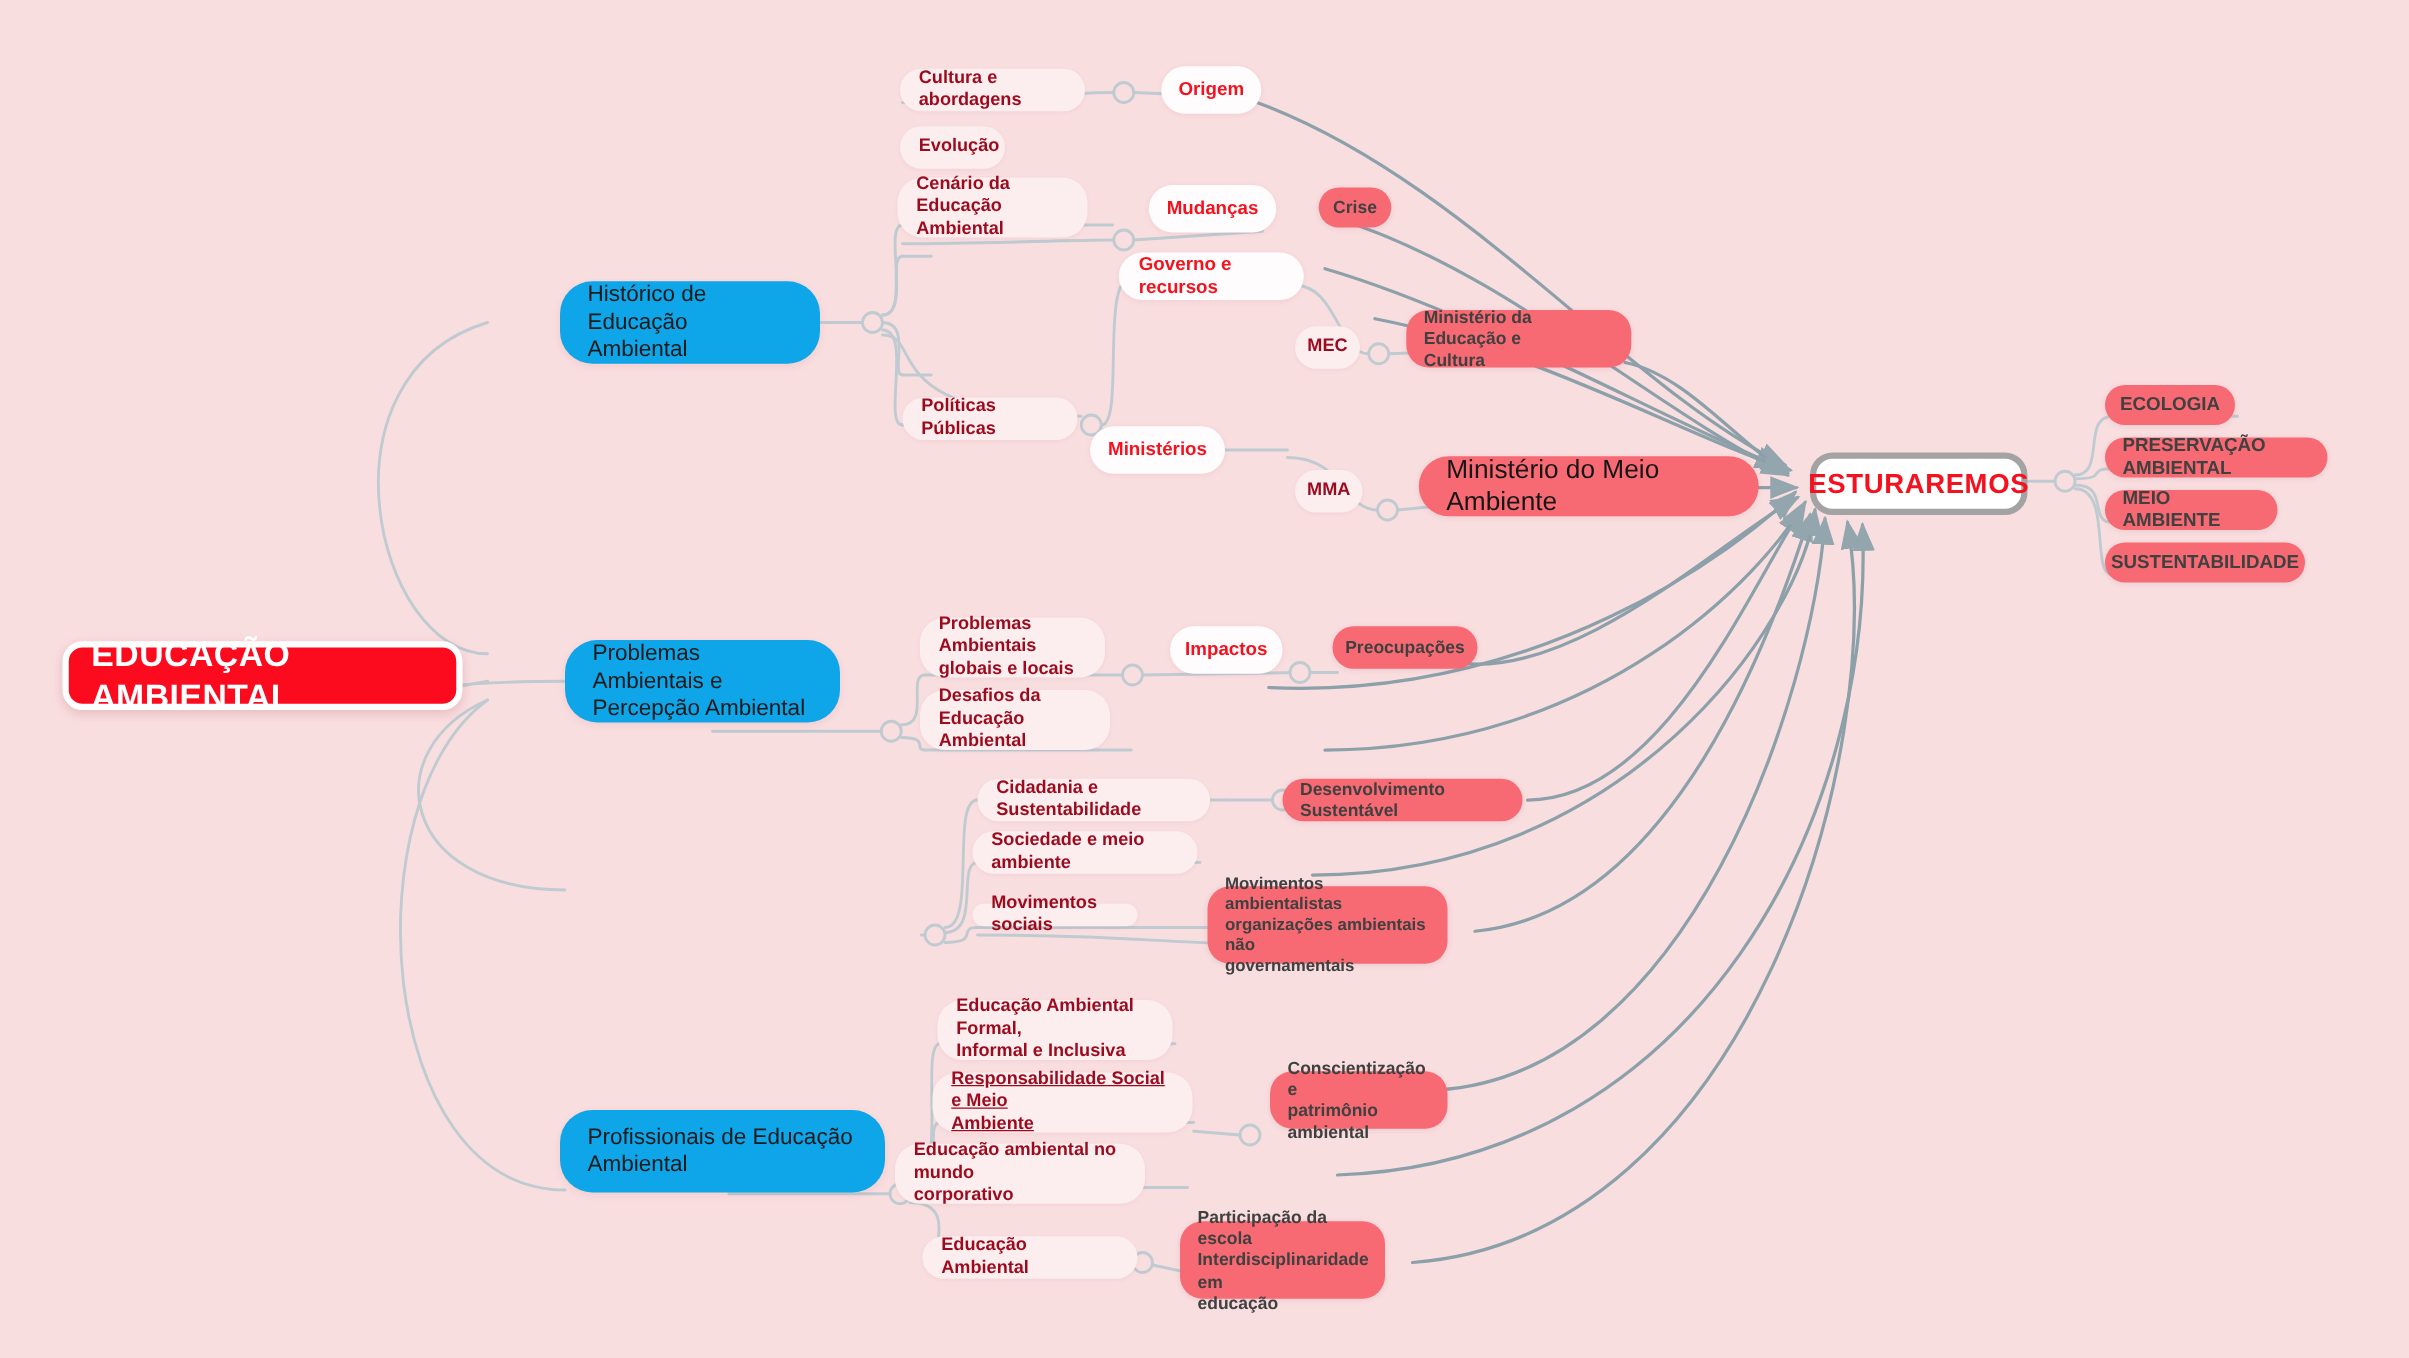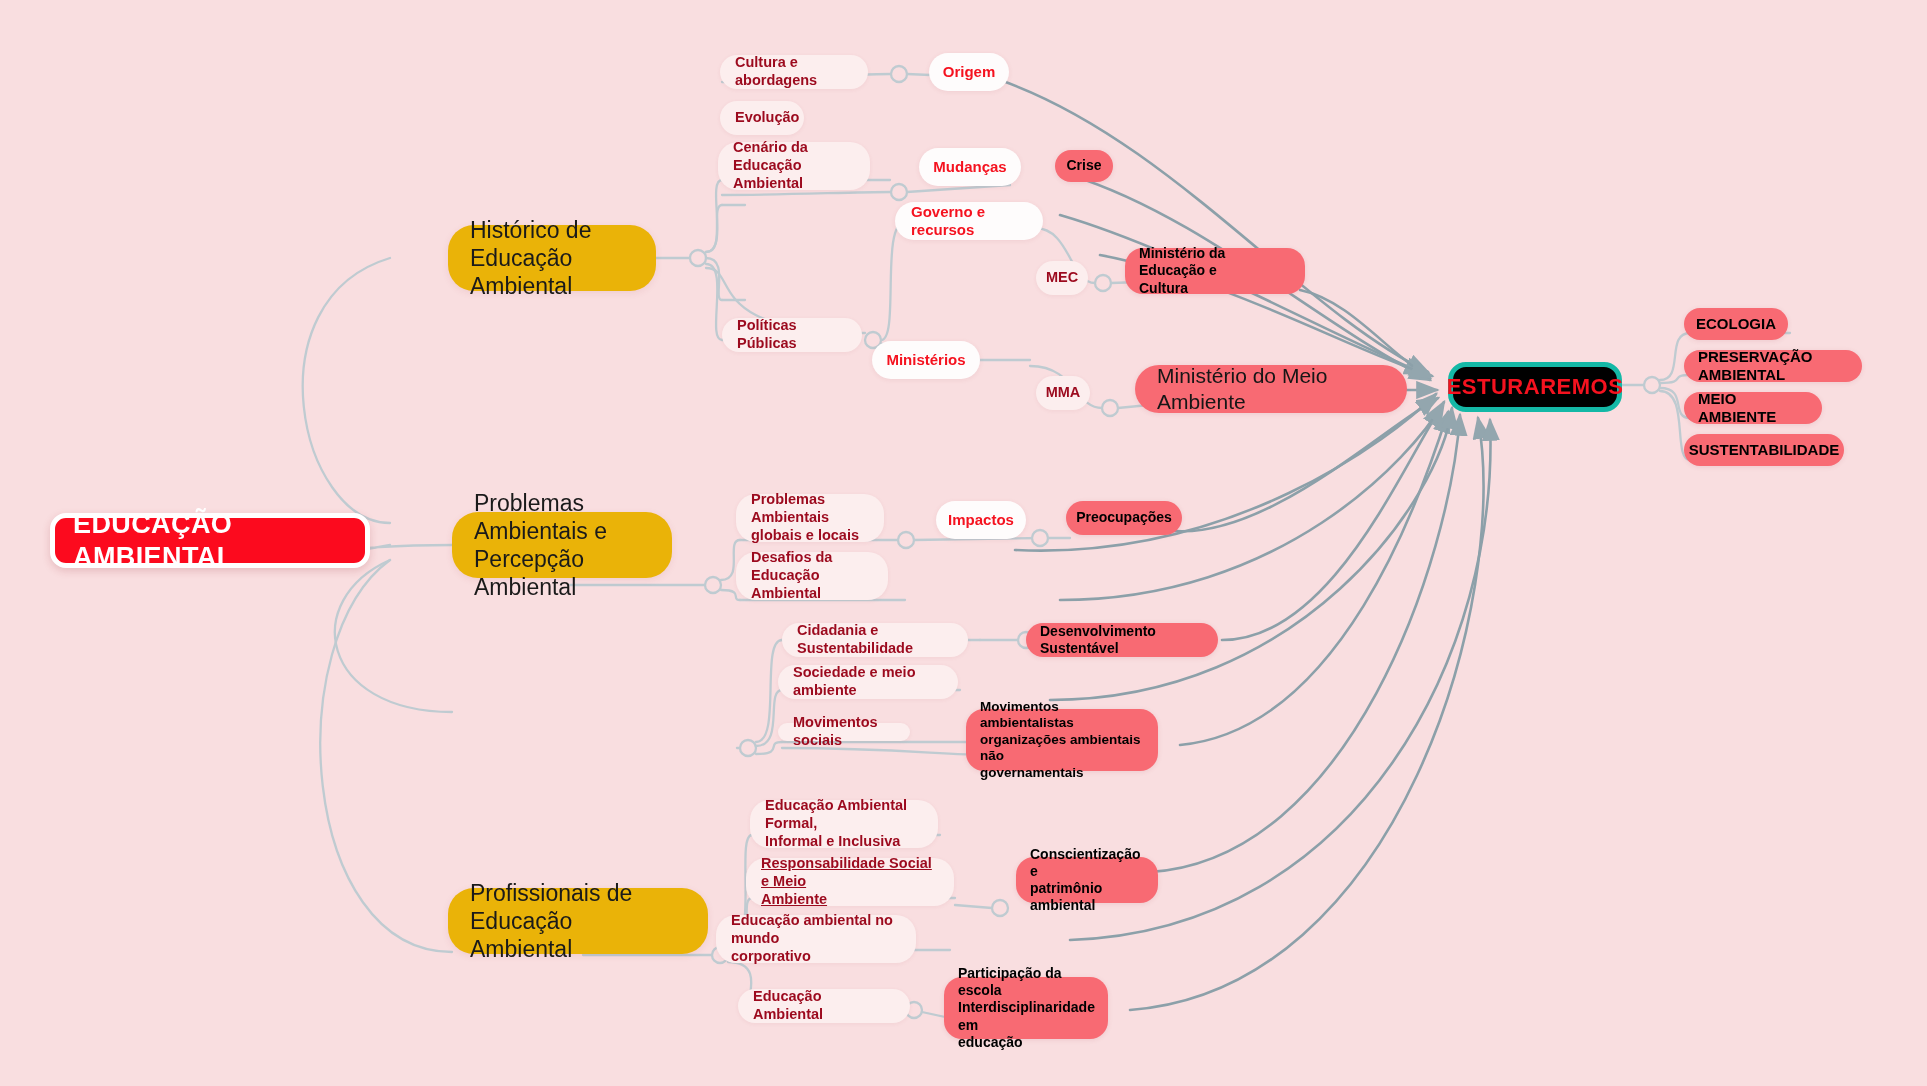--- a/index.html
+++ b/index.html
@@ -28,36 +28,36 @@
     border:5px solid #ffffff;
     border-radius:16px;
     font-size:27px;
     font-weight:700;
     letter-spacing:.4px;
     padding:0 18px;
     box-shadow:0 3px 9px rgba(150,30,40,.18);
   }
   
   .n-goal{
-    background:#000000;
+    background:#ffffff;
     color:#F5121F;
-    border:5px solid #14b8a6;
+    border:5px solid #a3a3a3;
     border-radius:18px;
     font-size:22px;
     font-weight:700;
     letter-spacing:.5px;
     padding:0 16px;
     justify-content:center;
   }
   
   .n-branch{
-    background:#eab308;
+    background:#0ea5e9;
     color:#1A1A1A;
     border-radius:26px;
-    font-size:23px;
+    font-size:18px;
     font-weight:400;
     padding:0 22px;
     box-shadow:0 2px 7px rgba(160,60,70,.10);
   }
   
   .n-pale{
     background:#FCEEEE;
     color:#9C0A1E;
     border-radius:20px;
     font-size:14.5px;
@@ -72,21 +72,21 @@
     border-radius:13px;
     font-size:15px;
     font-weight:700;
     padding:0 16px;
     box-shadow:0 1px 5px rgba(160,60,70,.09);
   }
   .n-white.pillround{border-radius:22px;}
   
   .n-salmon{
     background:#F86A73;
-    color:#000000;
+    color:#404040;
     border-radius:18px;
     font-size:14px;
     font-weight:700;
     padding:0 14px;
     box-shadow:0 1px 5px rgba(160,60,70,.12);
   }
   .n-salmon.tagbig{
     font-size:15px;
     border-radius:20px;
   }

